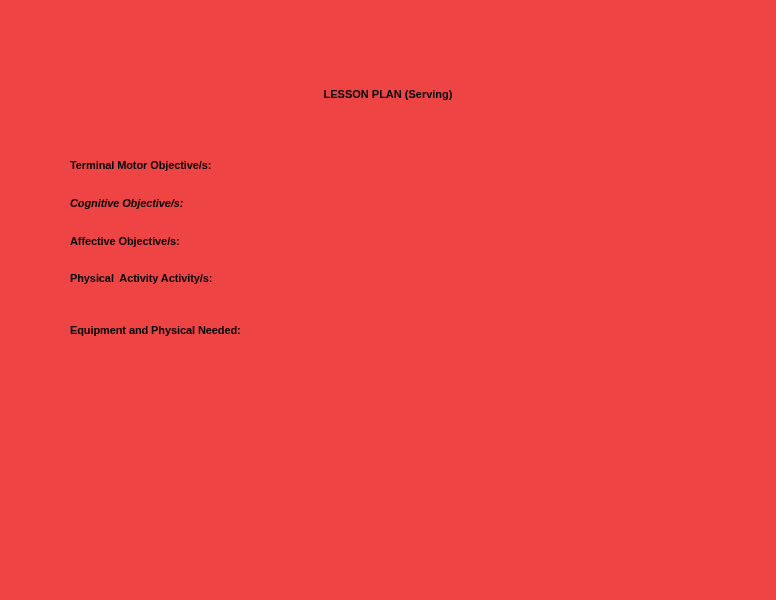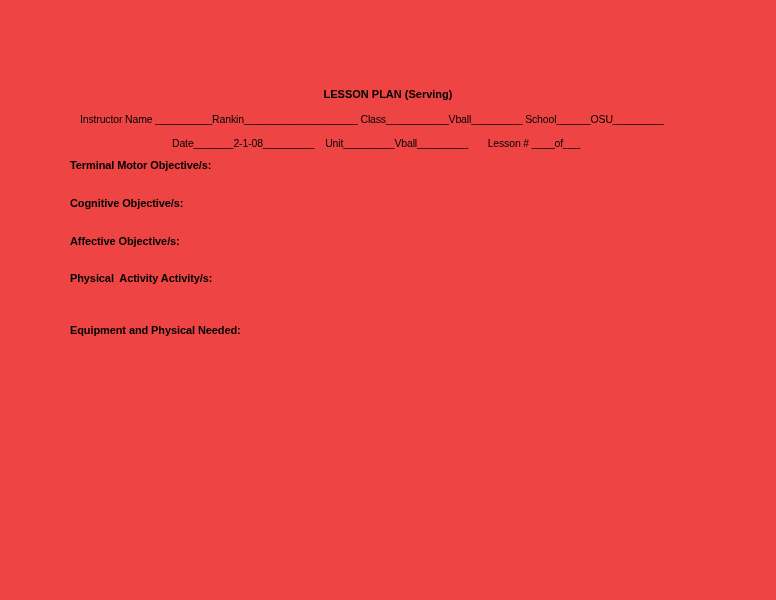--- a/index.html
+++ b/index.html
@@ -47,36 +47,34 @@
       font-size: 10.5px;
       letter-spacing: -0.15px;
     }
     .heading {
       left: 70px;
       font-size: 11px;
       font-weight: bold;
       letter-spacing: -0.1px;
     }
     .h1 { top: 160px; }
-    .h2 { top: 198px; }
+    .h2 { top: 198px; font-style: italic; }
     .h3 { top: 236px; }
     .h4 { top: 273px; }
     .h5 { top: 325px; }
     .field { display: inline; }
   </style>
 </head>
 <body>
 
 <div class="page">
 
   <div class="abs title">LESSON PLAN (Serving)</div>
 
-  <div class="abs row1"><span class="field">Instructor Name</span><span class="field"> __________Rankin____________________ </span><span class="field">Class</span><span class="field">___________Vball_________ </span><span class="field">School</span><span class="field">______OSU_________</span></div>
 
-  <div class="abs row2"><span class="field">Date</span><span class="field">_______2-1-08_________    </span><span class="field">Unit</span><span class="field">_________Vball_________       </span><span class="field">Lesson # </span><span class="field">____of___</span></div>
 
   <div class="abs heading h1">Terminal Motor Objective/s:</div>
   <div class="abs heading h2">Cognitive Objective/s:</div>
   <div class="abs heading h3">Affective Objective/s:</div>
   <div class="abs heading h4">Physical  Activity Activity/s:</div>
   <div class="abs heading h5">Equipment and Physical Needed:</div>
 
 </div>
 
 </body></html>

